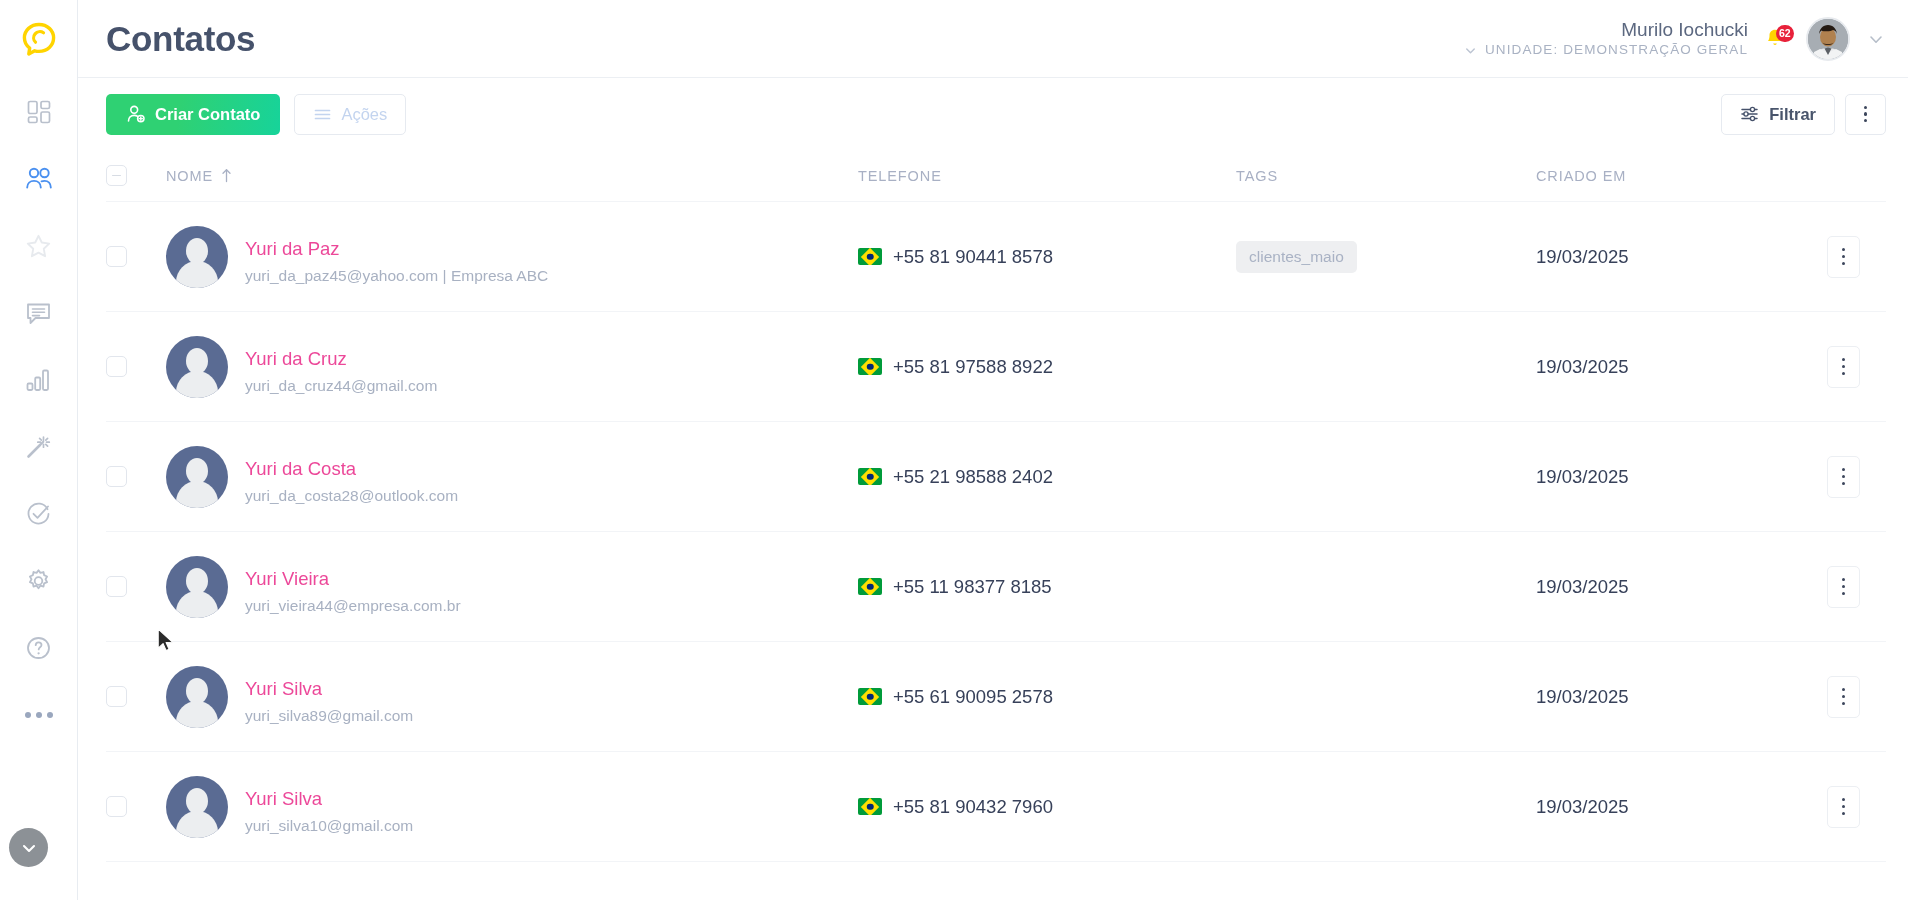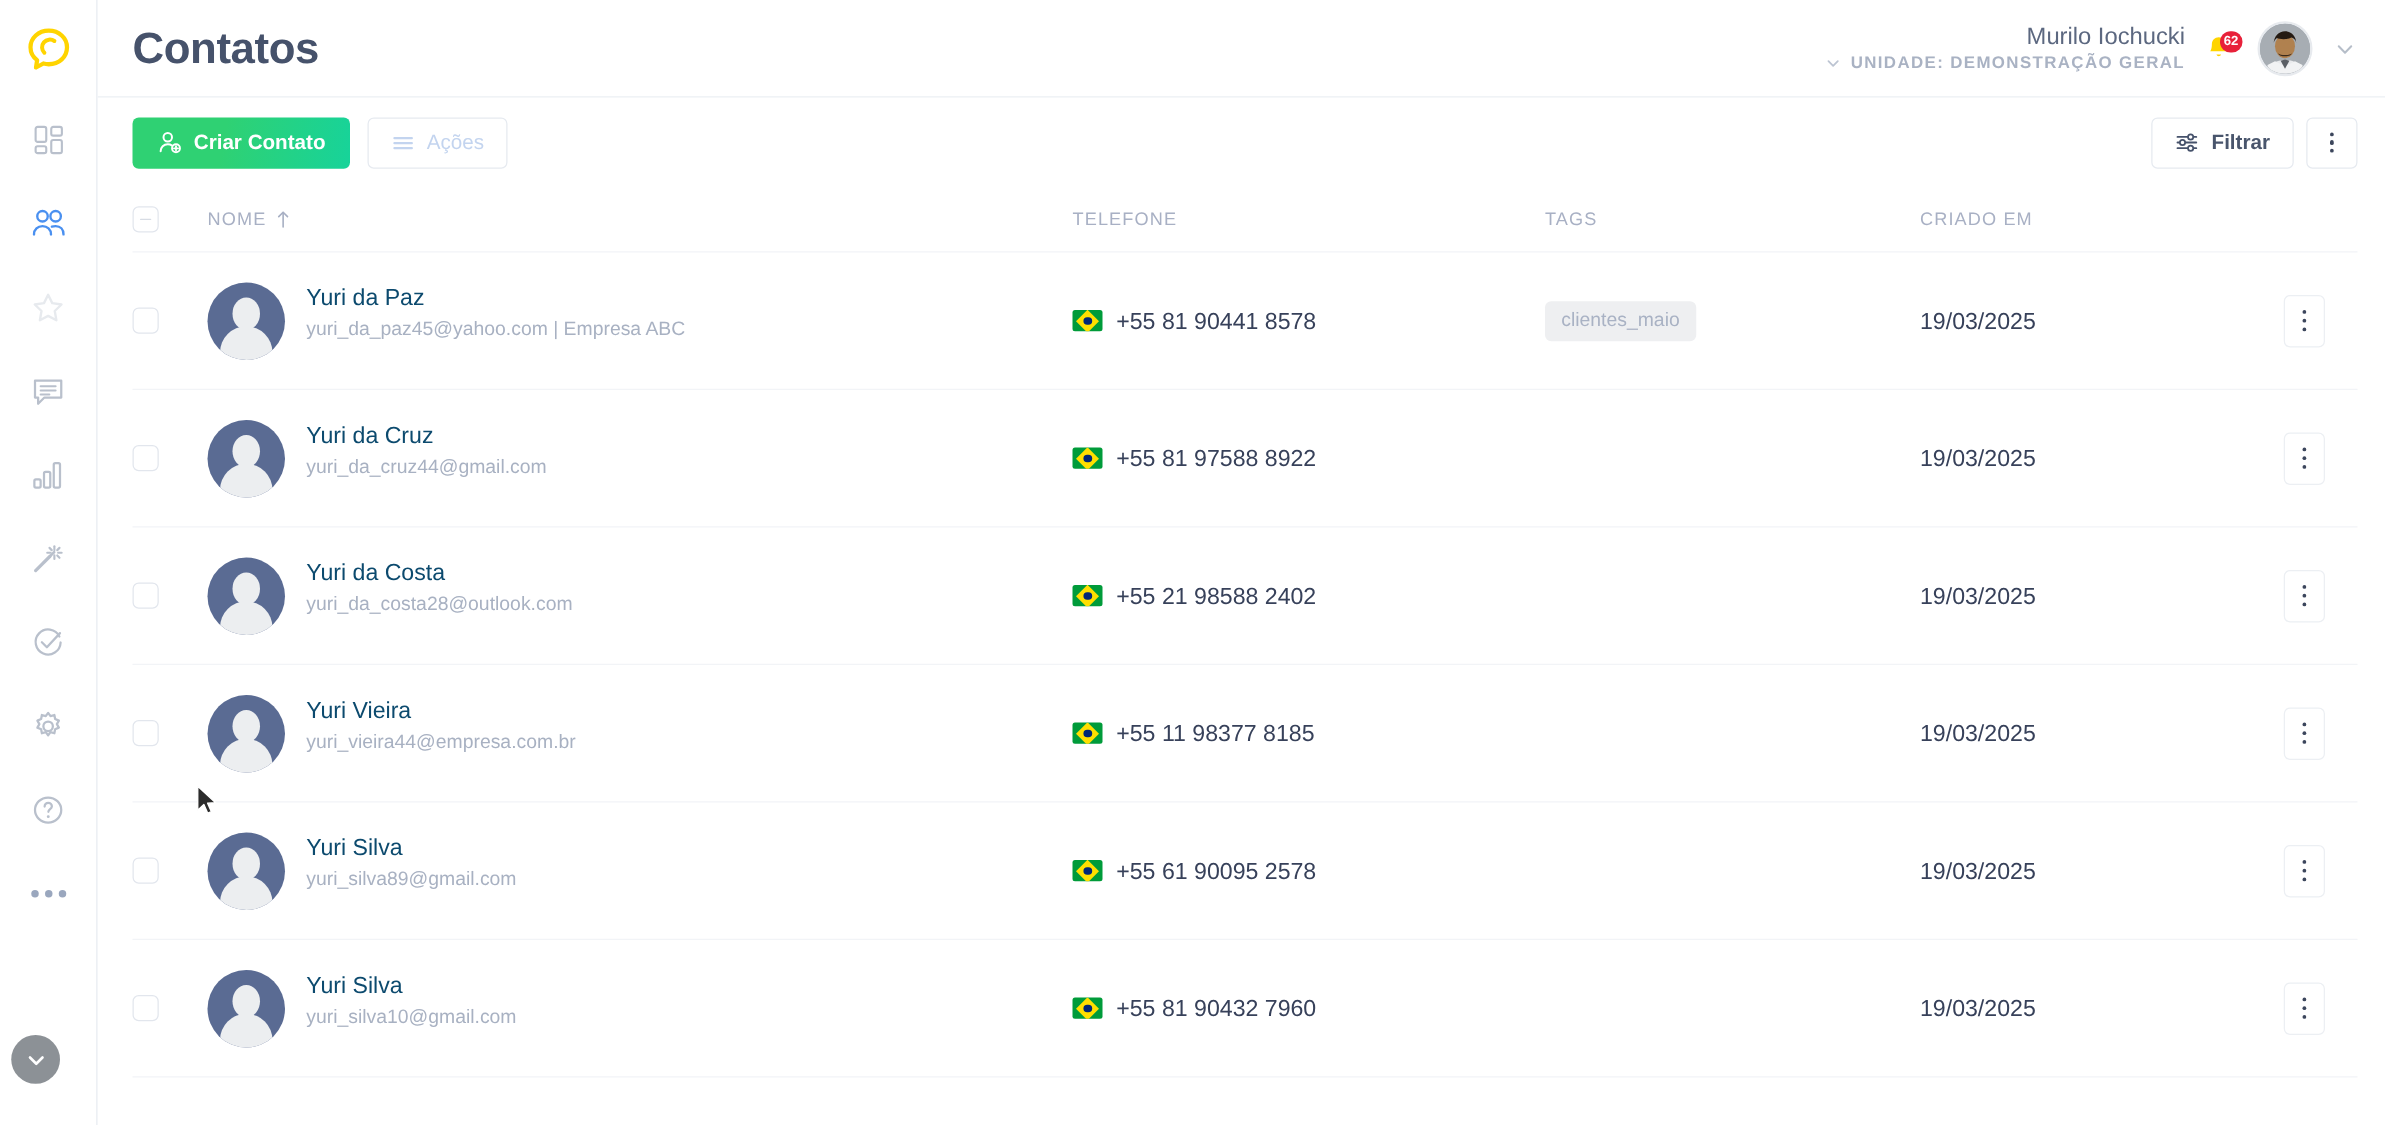--- a/index.html
+++ b/index.html
@@ -62,21 +62,21 @@
     margin-left: auto;
     display: flex; align-items: center; gap: 16px;
   }
   .user-text { text-align: right; line-height: 1.25; }
   .user-name { font-size: 19px; color: #5c6880; font-weight: 400; }
   .unit-line {
     display: flex; align-items: center; justify-content: flex-end; gap: 7px;
     margin-top: 1px;
   }
   .unit-label {
-    font-size: 13.5px; color: #a9b2c3; letter-spacing: 1.1px; font-weight: 700;
+    font-size: 13.5px; color: #a9b2c3; letter-spacing: 1.1px; font-weight: 400;
   }
   .bell-wrap { position: relative; width: 26px; height: 30px; display:flex; align-items:center; }
   .bell-badge {
     position: absolute; left: 12px; top: 1px;
     background: #e8213a; color: #fff;
     min-width: 17px; height: 17px; border-radius: 9px;
     font-size: 10.5px; font-weight: 700;
     display: flex; align-items: center; justify-content: center;
     padding: 0 3px; line-height: 1;
   }
@@ -147,21 +147,21 @@
   .table-area { flex: 1; overflow: hidden; padding: 0 22px 0 28px; position: relative; }
   .t-row {
     display: flex; align-items: center;
     height: 110px;
     border-bottom: 1px solid #f2f4f7;
   }
   .t-head {
     height: 52px; border-bottom: 1px solid #f2f4f7;
   }
   .c-check  { width: 60px; flex: 0 0 60px; display: flex; align-items: center; }
-  .c-name   { flex: 1 1 auto; min-width: 0; display: flex; align-items: flex-start; }
+  .c-name   { flex: 1 1 auto; min-width: 0; display: flex; align-items: flex-end; }
   .c-phone  { width: 378px; flex: 0 0 378px; display: flex; align-items: center; gap: 11px; }
   .c-tags   { width: 300px; flex: 0 0 300px; display: flex; align-items: center; }
   .c-date   { width: 240px; flex: 0 0 240px; display: flex; align-items: flex-end; }
   .c-act    { width: 110px; flex: 0 0 110px; display: flex; align-items: center; justify-content: flex-end; padding-right: 26px; }
 
   .th {
     font-size: 14.5px; color: #a8b0c4; letter-spacing: 0.9px;
     font-weight: 500; text-transform: uppercase;
     display: flex; align-items: center; gap: 7px;
     cursor: pointer;
@@ -189,21 +189,21 @@
   }
   .avatar-ph .body {
     position: absolute; left: 50%; top: 35px;
     transform: translateX(-50%);
     width: 42px; height: 34px;
     border-radius: 21px 21px 6px 6px;
     background: #eceef0;
   }
 
   .name-block { min-width: 0; }
-  .c-title { font-size: 18.5px; color: #0c4a6e; line-height: 1.35; }
+  .c-title { font-size: 18.5px; color: #ec4899; line-height: 1.35; }
   .c-sub   { font-size: 15.5px; color: #a8b1c2; line-height: 1.5; margin-top: 2px; }
 
   .flag {
     width: 24px; height: 17px; flex: 0 0 24px;
     border-radius: 2px; background: #009b3a;
     position: relative; overflow: hidden;
   }
   .flag .diamond {
     position: absolute; left: 50%; top: 50%;
     width: 13px; height: 13px; background: #ffdf00;

